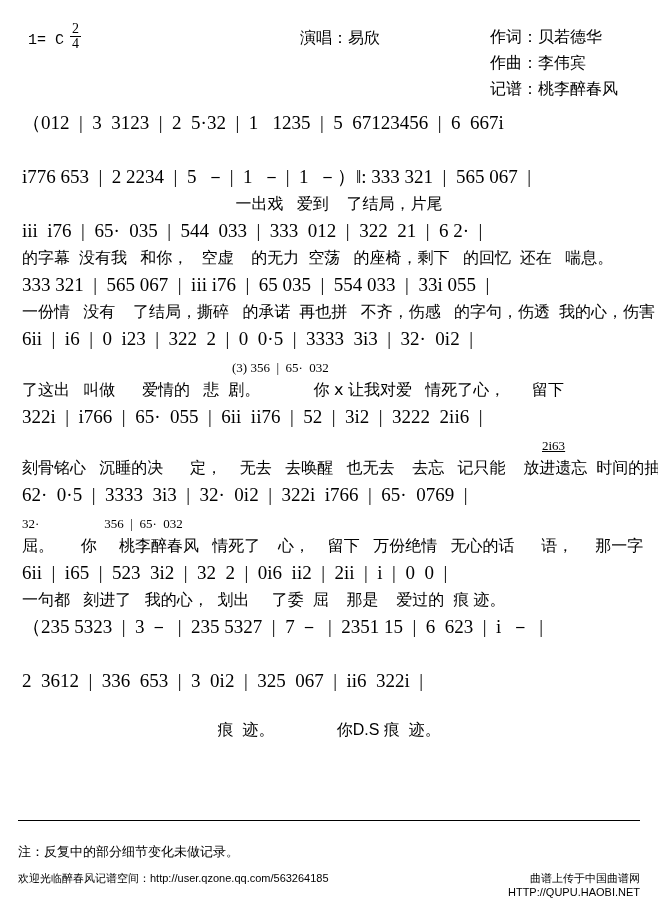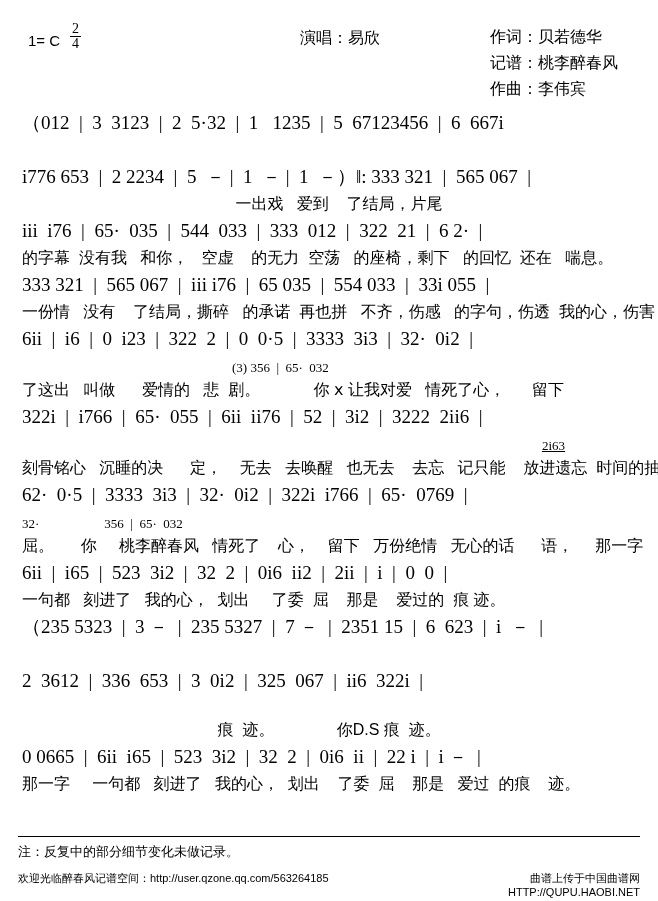--- a/index.html
+++ b/index.html
@@ -23,21 +23,21 @@
   }
 
   .head{
     position:relative;
     height:86px;
     margin-top:6px;
   }
   .key{
     position:absolute;left:28px;top:26px;
     font-size:15px;
-    font-family:Liberation Sans, sans-serif;
+    font-family:Liberation Mono, monospace;
   }
   .meter{
     position:absolute;left:70px;top:16px;
     font-size:14px;
     text-align:center;
     line-height:1.0;
   }
   .meter .num{display:block;border-bottom:1px solid #000;padding:0 2px;}
   .meter .den{display:block;padding:0 2px;}
 
@@ -87,21 +87,21 @@
   }
 
   .footer{
     position:absolute;
     left:0;right:0;bottom:0;
     padding:0 18px 8px 18px;
   }
   .note-line{
     font-size:13px;
     border-top:1px solid #000;
-    padding-top:6px;
+    padding-top:22px;
     font-family:Liberation Serif, serif;
   }
   .bottom-row{
     display:flex;
     justify-content:space-between;
     font-size:11px;
     margin-top:10px;
     font-family:"Liberation Sans", sans-serif;
   }
   .bottom-right{text-align:right;line-height:14px;}
@@ -114,22 +114,22 @@
 
   <div class="head">
     <div class="key">1= C</div>
     <div class="meter">
       <span class="num">2</span>
       <span class="den">4</span>
     </div>
     <div class="singer">演唱：易欣</div>
     <div class="credits">
       <div>作词：贝若德华</div>
+      <div>作曲：李伟宾</div>
       <div>记谱：桃李醉春风</div>
-      <div>作曲：李伟宾</div>
     </div>
   </div>
 
   <div class="staff">
 
     <div class="line">
       <div class="notes">（012  |  3  3123  |  2  5·32  |  1   1235  |  5  67123456  |  6  667i</div>
       <div class="lyric"></div>
     </div>
 
@@ -178,24 +178,20 @@
 
     <div class="line">
       <div class="notes">2  3612  |  336  653  |  3  0i2  |  325  067  |  ii6  322i  |</div>
       <div class="lyric"></div>
     </div>
 
     <div class="line">
       <div class="lyric">                                            痕  迹。              你D.S 痕  迹。</div>
     </div>
 
-    <div class="line">
-      <div class="notes">0 0665  |  6ii  i65  |  523  3i2  |  32  2  |  0i6  ii  |  22 i  |  i －  |</div>
-      <div class="lyric">那一字     一句都   刻进了   我的心，  划出    了委  屈    那是   爱过  的痕    迹。</div>
-    </div>
 
   </div>
 
   <div class="footer">
     <div class="note-line">注：反复中的部分细节变化未做记录。</div>
     <div class="bottom-row">
       <div>欢迎光临醉春风记谱空间：http://user.qzone.qq.com/563264185</div>
       <div class="bottom-right">
         <div>曲谱上传于中国曲谱网</div>
         <div>HTTP://QUPU.HAOBI.NET</div>

